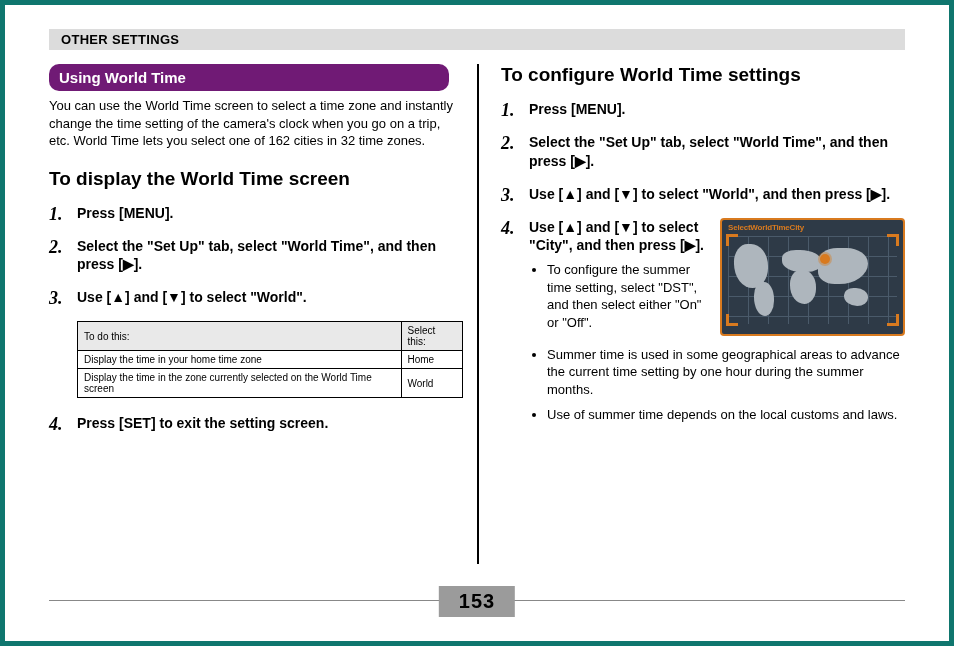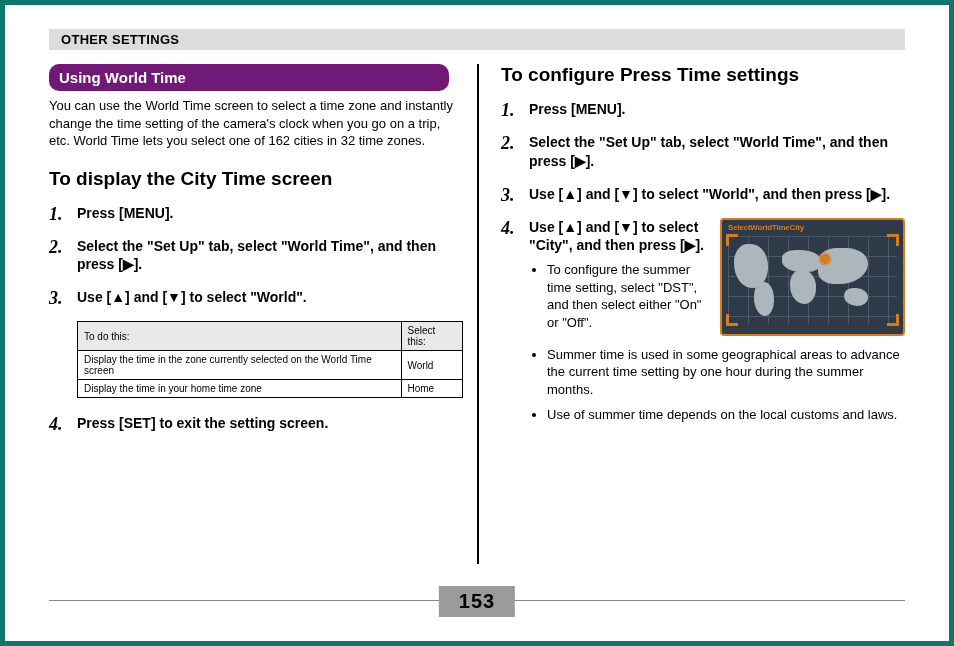--- a/index.html
+++ b/index.html
@@ -197,21 +197,21 @@
   </div>
 
   <div class="columns">
 
     <div class="col">
       <div class="pill">
         <span>Using World Time</span>
       </div>
       <p class="intro">You can use the World Time screen to select a time zone and instantly change the time setting of the camera's clock when you go on a trip, etc. World Time lets you select one of 162 cities in 32 time zones.</p>
 
-      <div class="h2">To display the City Time screen</div>
+      <div class="h2">To display the World Time screen</div>
 
       <ol class="steps">
         <li>
           <span class="num">1.</span>
           <span>Press [MENU].</span>
         </li>
         <li>
           <span class="num">2.</span>
           <span>Select the "Set Up" tab, select "World Time", and then press [▶].</span>
         </li>
@@ -221,40 +221,40 @@
         </li>
       </ol>
 
       <table class="sel">
         <tbody>
             <tr>
           <th>To do this:</th>
           <th>Select this:</th>
         </tr>
         <tr>
+          <td>Display the time in your home time zone</td>
+          <td>Home</td>
+        </tr>
+        <tr>
           <td>Display the time in the zone currently selected on the World Time screen</td>
           <td>World</td>
         </tr>
-        <tr>
-          <td>Display the time in your home time zone</td>
-          <td>Home</td>
-        </tr>
       </tbody>
         </table>
 
       <ol class="steps">
         <li>
           <span class="num">4.</span>
           <span>Press [SET] to exit the setting screen.</span>
         </li>
       </ol>
     </div>
 
     <div class="col">
-      <div class="h2">To configure Press Time settings</div>
+      <div class="h2">To configure World Time settings</div>
 
       <ol class="steps">
         <li>
           <span class="num">1.</span>
           <span>Press [MENU].</span>
         </li>
         <li>
           <span class="num">2.</span>
           <span>Select the "Set Up" tab, select "World Time", and then press [▶].</span>
         </li>

